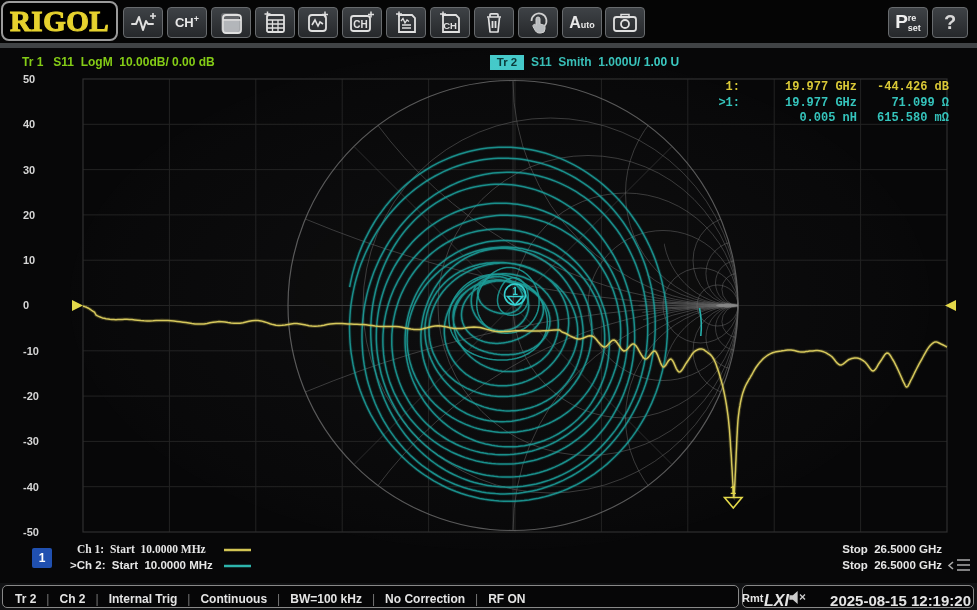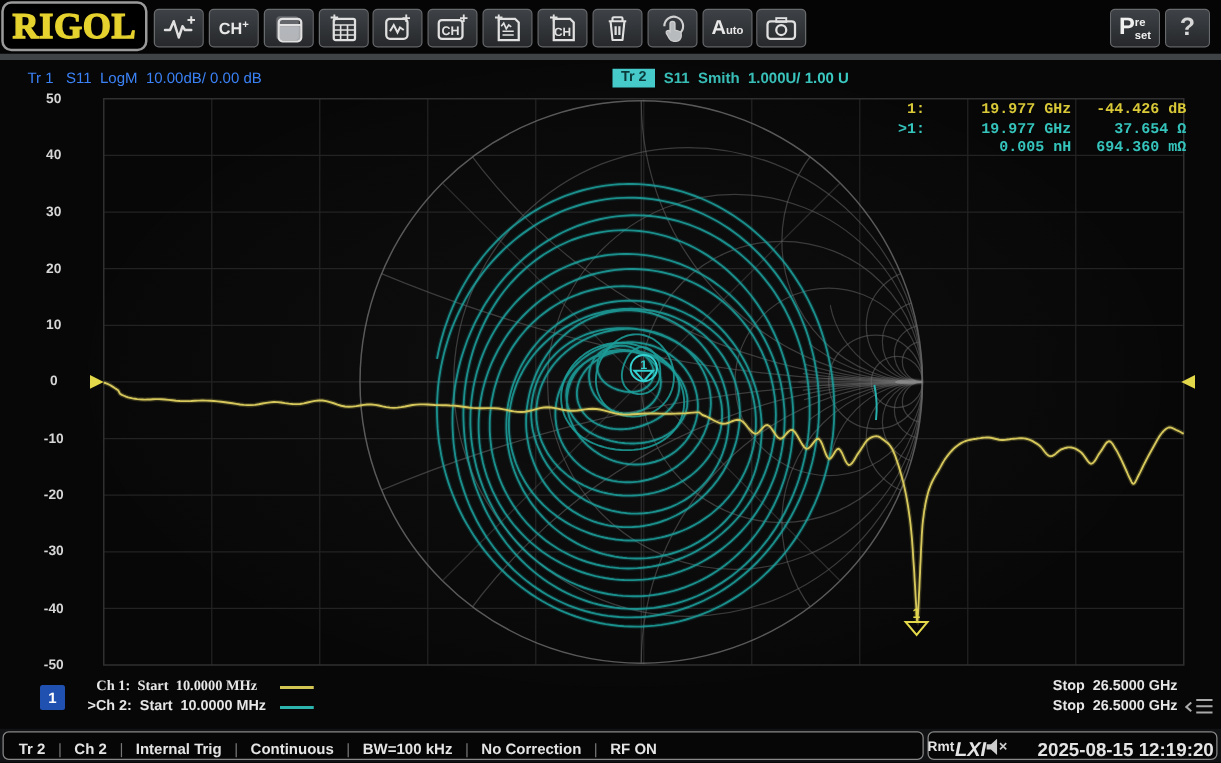--- a/index.html
+++ b/index.html
@@ -15,25 +15,25 @@
 #preset { left:888px;justify-content:center; }
 #helpbtn { left:932px; width:36px; }
 #screen { position:absolute; left:0; top:48px; width:977px; height:535px; background:#070708; }
 #statusbar { position:absolute; left:0; top:583px; width:977px; height:27px; background:#111214; }
 .sbox { position:absolute; top:1.5px; height:23px; background:#060607; border:1.5px solid #888;
   border-radius:5px; }
 #sleft { left:2px; width:737px; }
 #sright { left:742px; width:232px; }
 .stxt { position:absolute; top:592px; color:#e4e4e4; font-size:12px; font-weight:bold; }
 .ssep { color:#777; font-weight:normal; }
-#traceline1 { position:absolute; left:22px; top:55px; color:#3b82f6; font-size:12px; font-weight:normal;text-align:right; }
+#traceline1 { position:absolute; left:22px; top:55px; color:#84cc16; font-size:12px; font-weight:bold;text-align:right; }
 #tr2box { position:absolute; left:490px; top:55px; width:34px; height:15px; background:#49d7d7;
   color:#0a3c3c; font-size:11.5px; font-weight:bold; text-align:center; line-height:15px; }
 #traceline2 { position:absolute; left:531px; top:55px; color:#3bcac2; font-size:12px; font-weight:bold; }
-.ylab { position:absolute; left:23px; width:40px; height:14px; text-align:center;
+.ylab { position:absolute; left:23px; width:40px; height:14px; text-align:left;
   color:#d6d6d6; font-size:11px; font-weight:bold; line-height:14px; }
 .mono { font-family:"Liberation Mono", monospace; font-weight:bold; font-size:12px;
   position:absolute; white-space:pre; }
 .yel { color:#d9c837; } .cyn { color:#35c4bc; }
 .leg { position:absolute; white-space:pre; color:#e6e6e6; font-size:11.5px; font-weight:bold; }
 #bluebox { position:absolute; left:32px; top:548px; width:20px; height:20px; background:#2050b0;
   border-radius:2px; color:#fff; font-size:12px; font-weight:bold; text-align:center; line-height:20px; }
 svg.layer { position:absolute; left:0; top:0; }
 #graph { filter: blur(0.3px); }
 </style></head><body>
@@ -254,23 +254,23 @@
       <path d="M957,560 h13 M957,565 h13 M957,570 h13"></path>
       <path d="M953,562 l-4,3.5 4,3.5" fill="none"></path>
     </g>
 </svg>
 
 <div class="mono yel" style="top:80px; right:237px; text-align:right;">1:</div>
 <div class="mono yel" style="top:80px; right:120px; text-align:right;">19.977 GHz</div>
 <div class="mono yel" style="top:80px; right:28px; text-align:center;">-44.426 dB</div>
 <div class="mono cyn" style="top:95.5px; right:237px; text-align:right;">&gt;1:</div>
 <div class="mono cyn" style="top:95.5px; right:120px; text-align:right;">19.977 GHz</div>
-<div class="mono cyn" style="top:95.5px; right:28px; text-align:right;">37.654 Ω</div>
+<div class="mono cyn" style="top:95.5px; right:28px; text-align:right;">71.099 Ω</div>
 <div class="mono cyn" style="top:111px; right:120px; text-align:center;">0.005 nH</div>
-<div class="mono cyn" style="top:111px; right:28px; text-align:right;">694.360 mΩ</div>
+<div class="mono cyn" style="top:111px; right:28px; text-align:right;">615.580 mΩ</div>
 
 <div id="bluebox">1</div>
 <div class="leg" style="left:77px; top:543px;font-family:Liberation Serif, serif;">Ch 1:&nbsp;&nbsp;Start&nbsp;&nbsp;10.0000 MHz</div>
 <div class="leg" style="left:70px; top:559px;">&gt;Ch 2:&nbsp;&nbsp;Start&nbsp;&nbsp;10.0000 MHz</div>
 <div class="leg" style="right:35px; top:543px;">Stop&nbsp;&nbsp;26.5000 GHz</div>
 <div class="leg" style="right:35px; top:559px;">Stop&nbsp;&nbsp;26.5000 GHz</div>
 
 <div id="statusbar"></div>
 <div class="sbox" id="sleft" style="top:584.5px"></div>
 <div class="sbox" id="sright" style="top:584.5px"></div>

